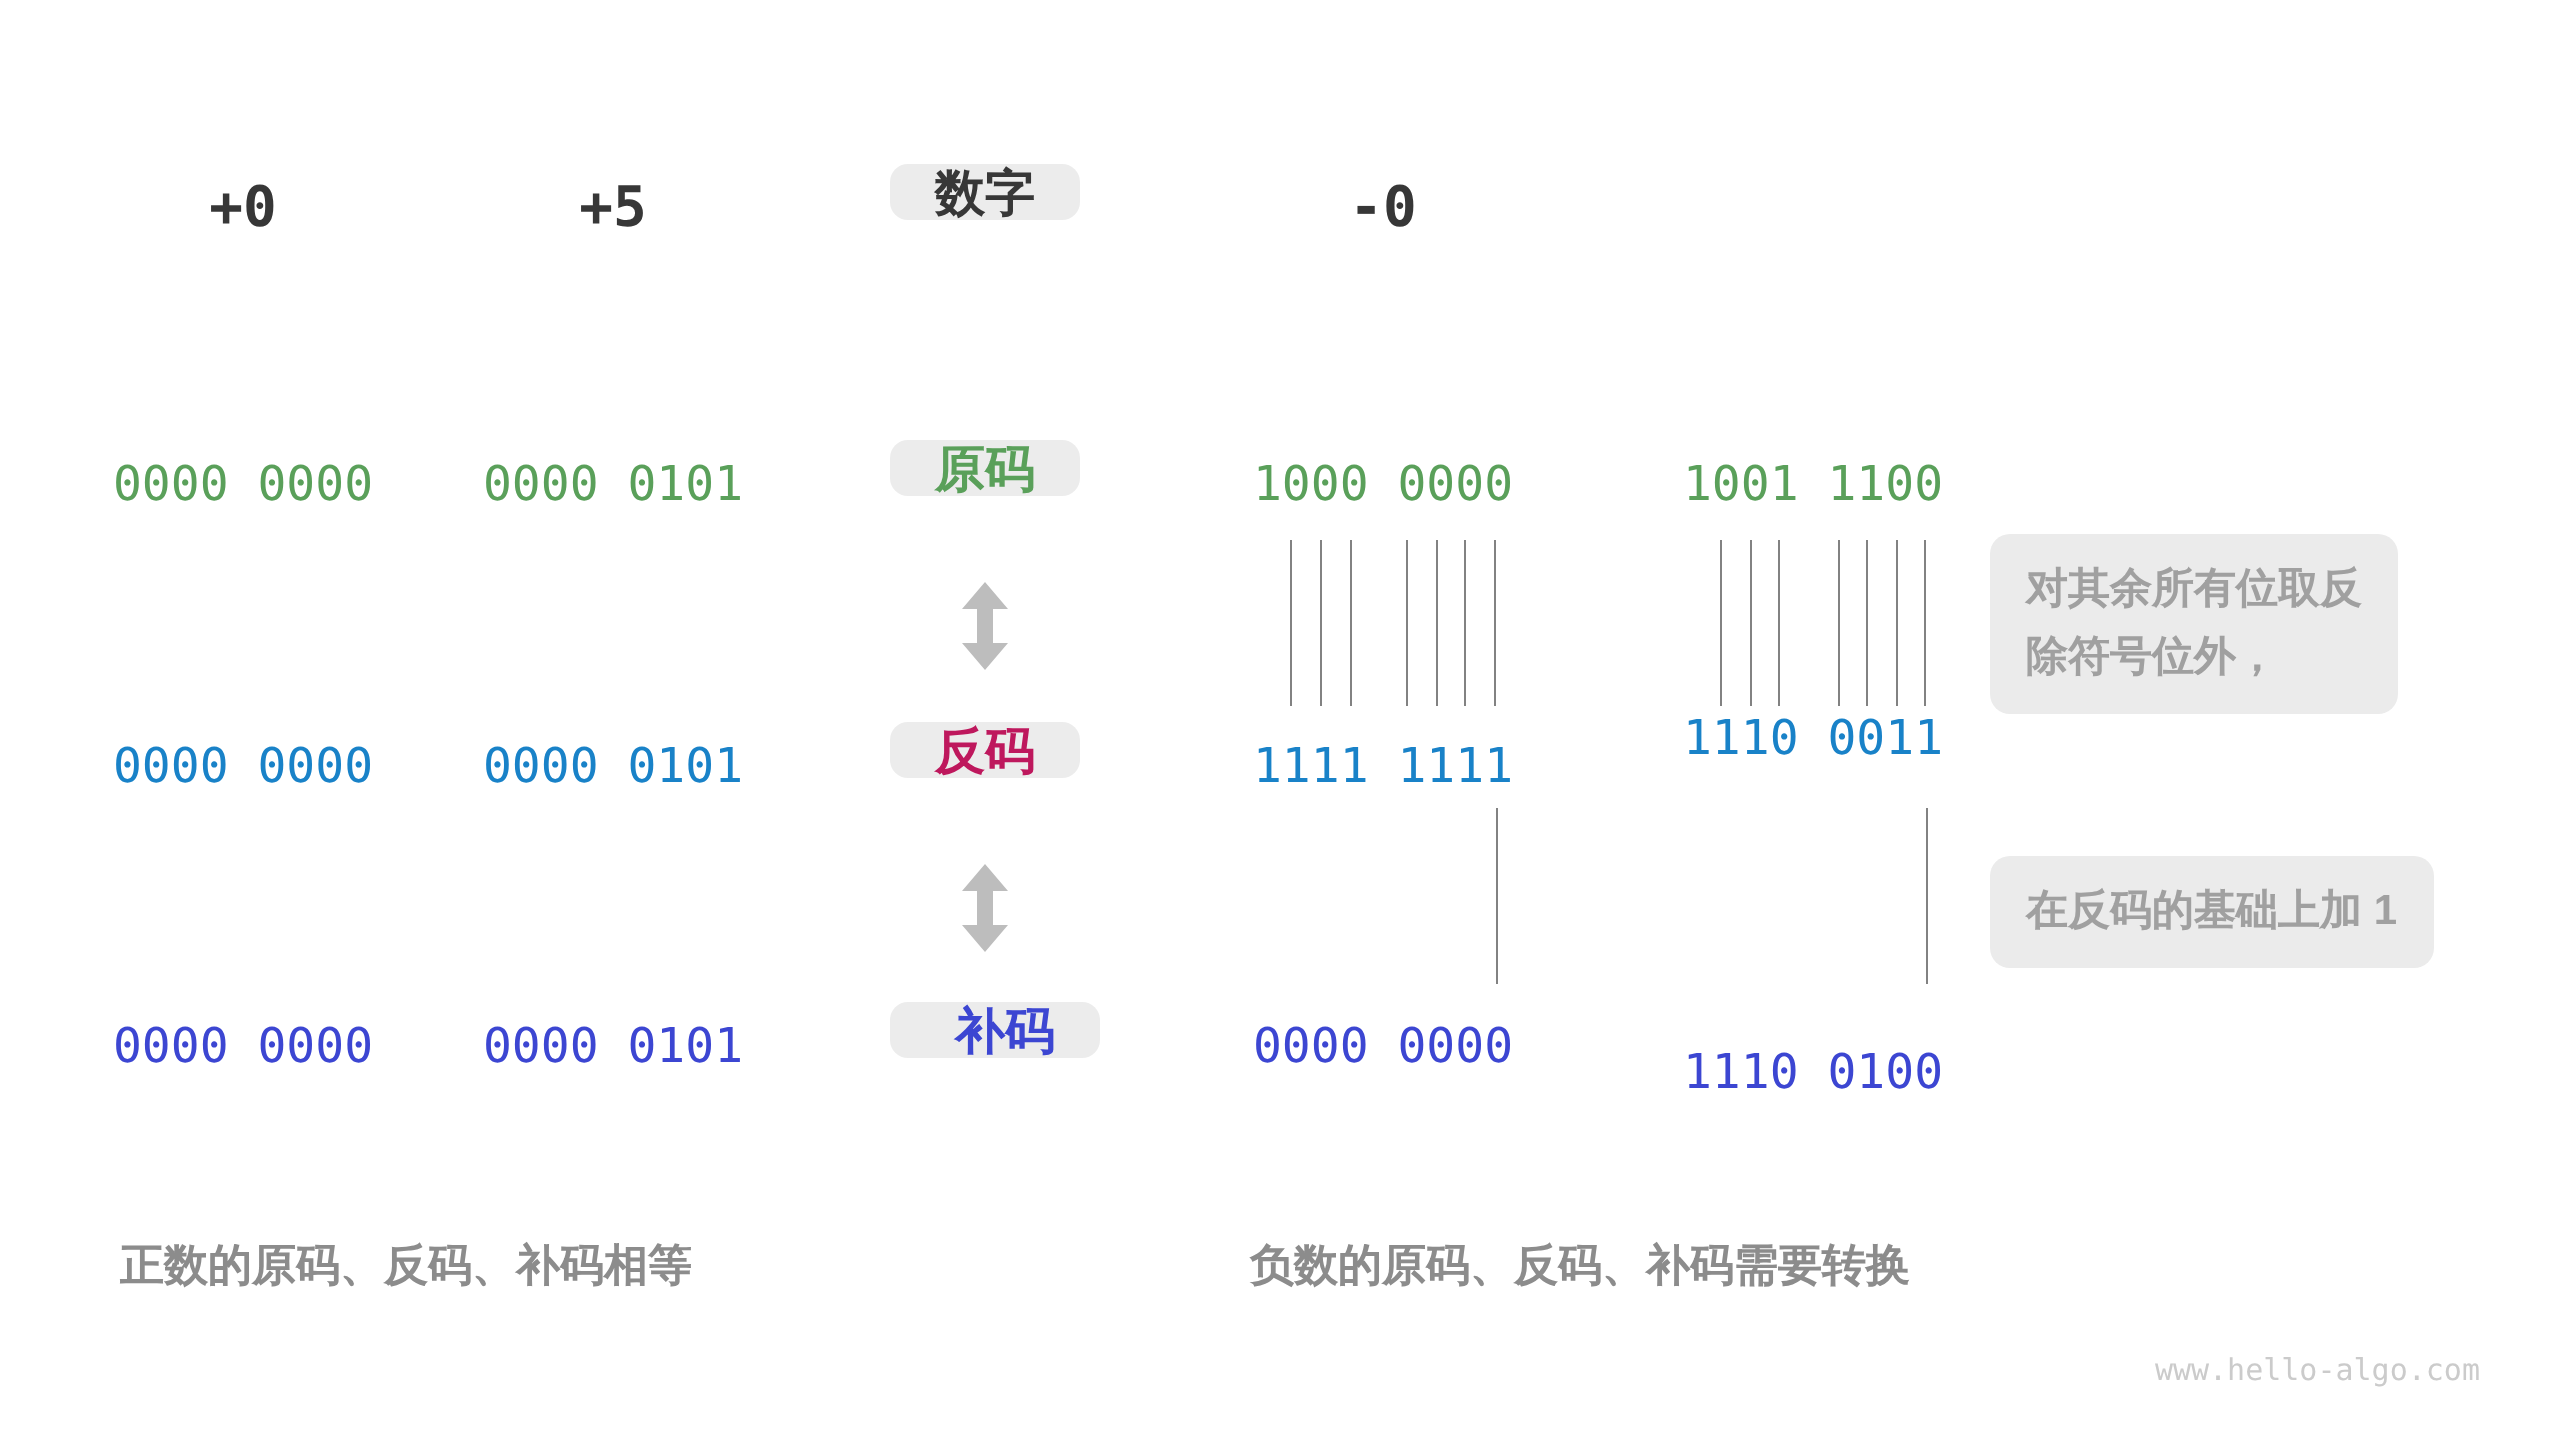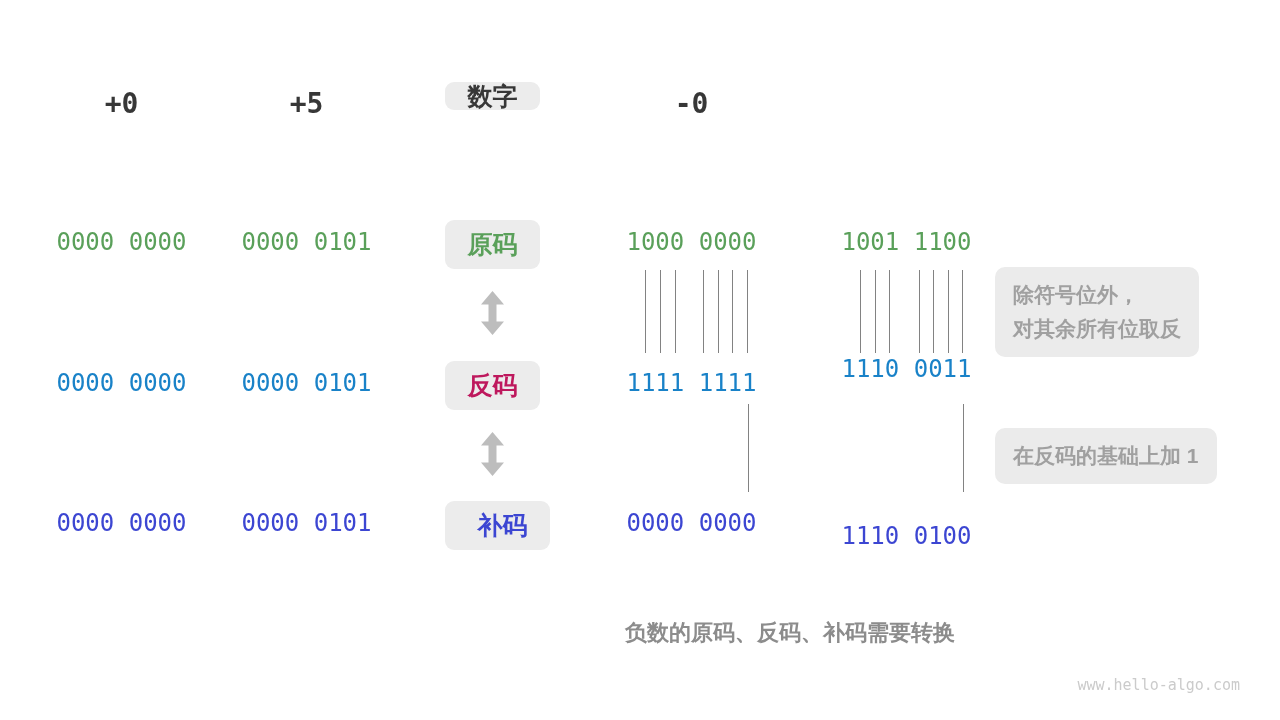--- a/index.html
+++ b/index.html
@@ -34,21 +34,21 @@
     white-space: pre;
   }
   .bin.green  { color: #5AA05A; }
   .bin.blue   { color: #1982C8; }
   .bin.indigo { color: #3C46D2; }
   
   .labelbox {
     position: absolute;
     left: 445px;
     width: 95px;
-    height: 49px;
+    height: 28px;
     background: #ECECEC;
     border-radius: 9px;
     display: flex;
     align-items: center;
     justify-content: center;
     font-weight: bold;
     font-size: 25px;
     color: #373737;
   }
   .labelbox.green  { color: #5AA05A; }
@@ -126,22 +126,22 @@
   <div class="vline flip" style="left:919px"></div>
   <div class="vline flip" style="left:933px"></div>
   <div class="vline flip" style="left:948px"></div>
   <div class="vline flip" style="left:962px"></div>
 
   <svg class="arrow" style="top:291px" viewBox="0 0 25 44">
     <path d="M12.5 0 L24 13.5 L16.5 13.5 L16.5 30.5 L24 30.5 L12.5 44 L1 30.5 L8.5 30.5 L8.5 13.5 L1 13.5 Z" fill="#BDBDBD"></path>
   </svg>
 
   <div class="note" style="left:995px; top:267px">
+    <div>对其余所有位取反</div>
     <div>除符号位外，</div>
-    <div>对其余所有位取反</div>
   </div>
 
   <div class="bin blue" style="left:55px;  top:367px">0000 0000</div>
   <div class="bin blue" style="left:240px; top:367px">0000 0101</div>
   <div class="labelbox blue" style="top:361px">反码</div>
   <div class="bin blue" style="left:625px; top:367px">1111 1111</div>
   <div class="bin blue" style="left:840px; top:353px">1110 0011</div>
 
   <div class="vline add" style="left:748px"></div>
   <div class="vline add" style="left:963px"></div>
@@ -151,17 +151,18 @@
   </svg>
 
   <div class="note" style="left:995px; top:428px">在反码的基础上加 1</div>
 
   <div class="bin indigo" style="left:55px;  top:507px">0000 0000</div>
   <div class="bin indigo" style="left:240px; top:507px">0000 0101</div>
   <div class="labelbox indigo" style="top:501px">补码</div>
   <div class="bin indigo" style="left:625px; top:507px">0000 0000</div>
   <div class="bin indigo" style="left:840px; top:520px">1110 0100</div>
 
+  <div class="caption" style="left:60px">正数的原码、反码、补码相等</div>
   <div class="caption" style="left:625px">负数的原码、反码、补码需要转换</div>
 
   <div class="watermark">www.hello-algo.com</div>
 
 </div>
 
 </body></html>

